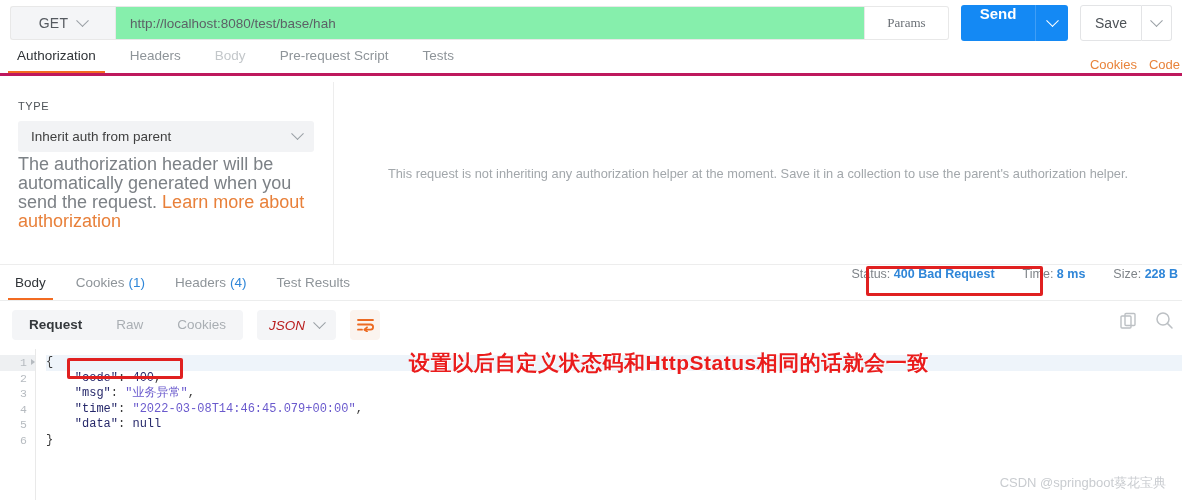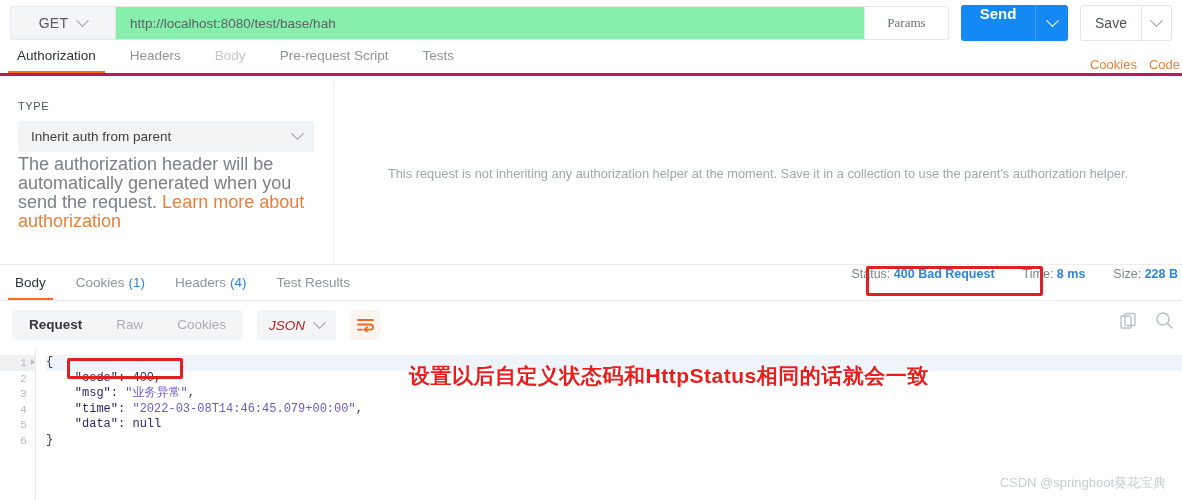--- a/index.html
+++ b/index.html
@@ -170,21 +170,21 @@
   .jpunct { color: #3a3a3a; }
   .line1-hl { background: #eef4fa; display: block; width: 1136px; }
 
   .code-box {
     position: absolute; left: 67px; top: 358px; width: 116px; height: 21px;
     border: 3px solid #e02020; border-radius: 2px;
   }
 
   
   .annotation {
-    position: absolute; left: 409px; top: 361px; width: 580px; height: 30px;
+    position: absolute; left: 409px; top: 348px; width: 580px; height: 30px;
     font-size: 21px; font-weight: bold; color: #ea1c1c; letter-spacing: .5px;
     text-shadow: 1px 1px 0 rgba(255,255,255,.9);
     display: flex; align-items: center;
   }
   .ann-en { font-family: "Liberation Sans", sans-serif; }
   .watermark {
     position: absolute; right: 16px; bottom: 8px; font-size: 13px; color: #c9ccd0;
   }
 </style>
 </head>

